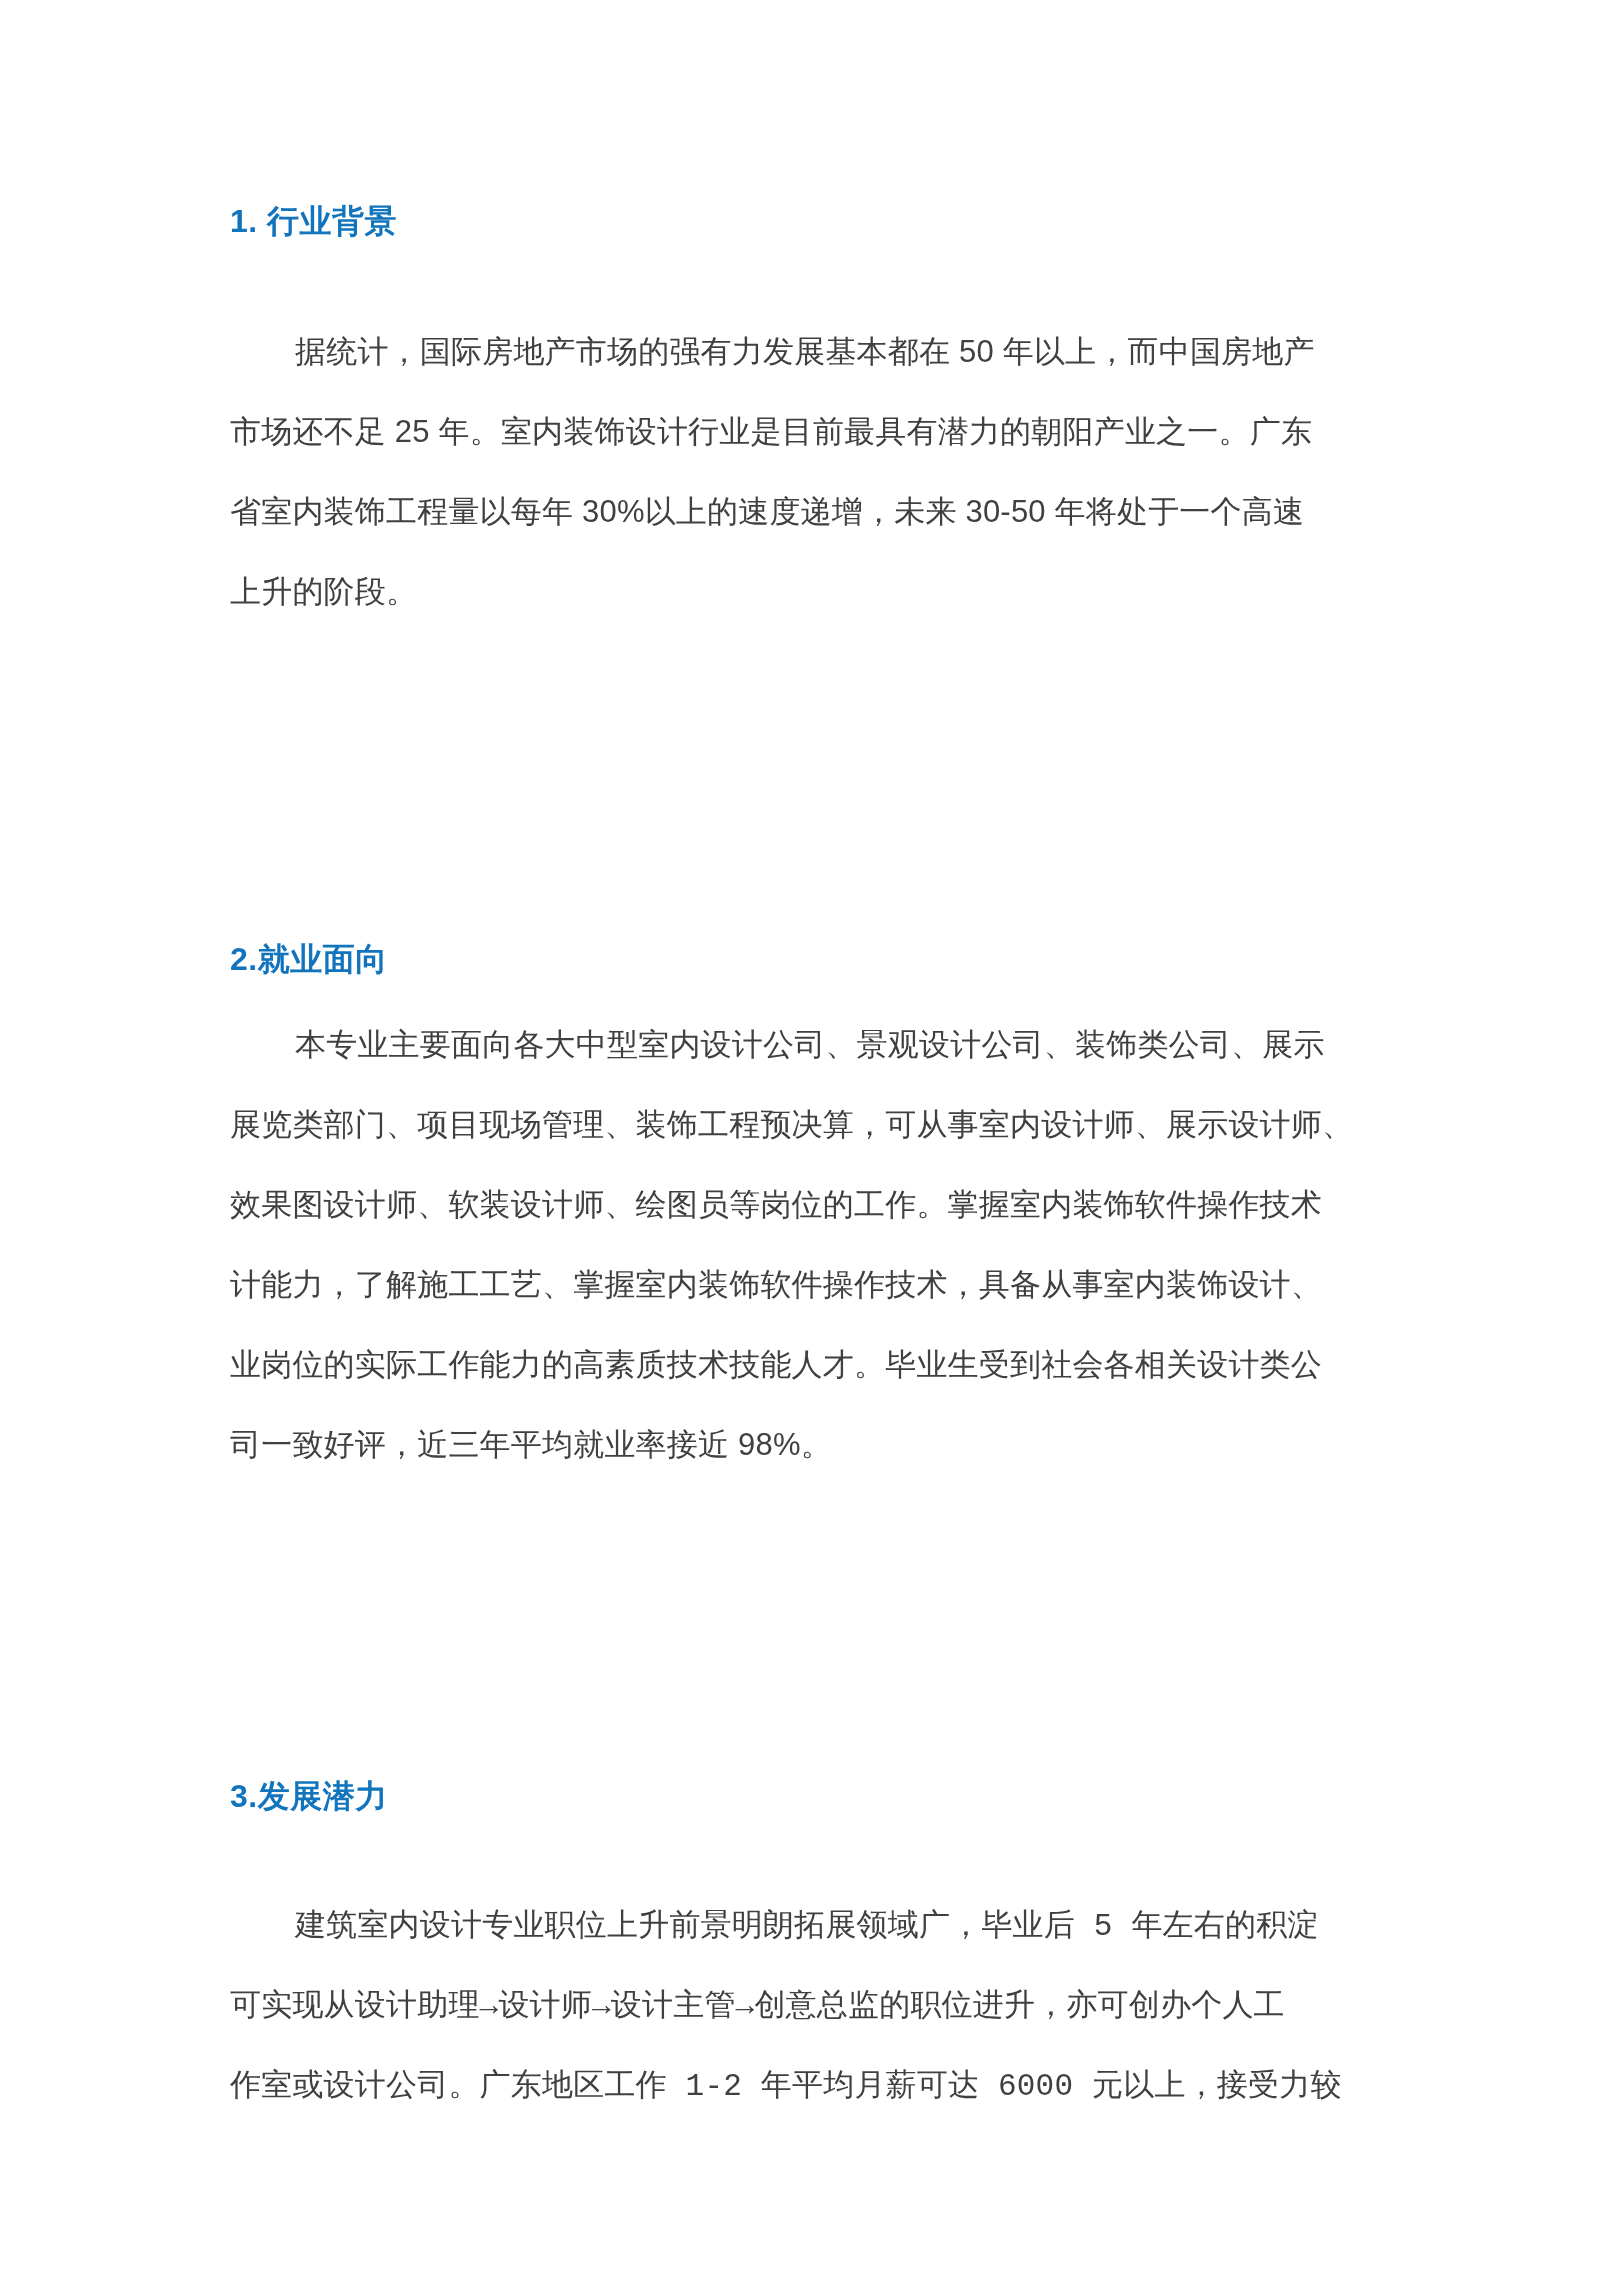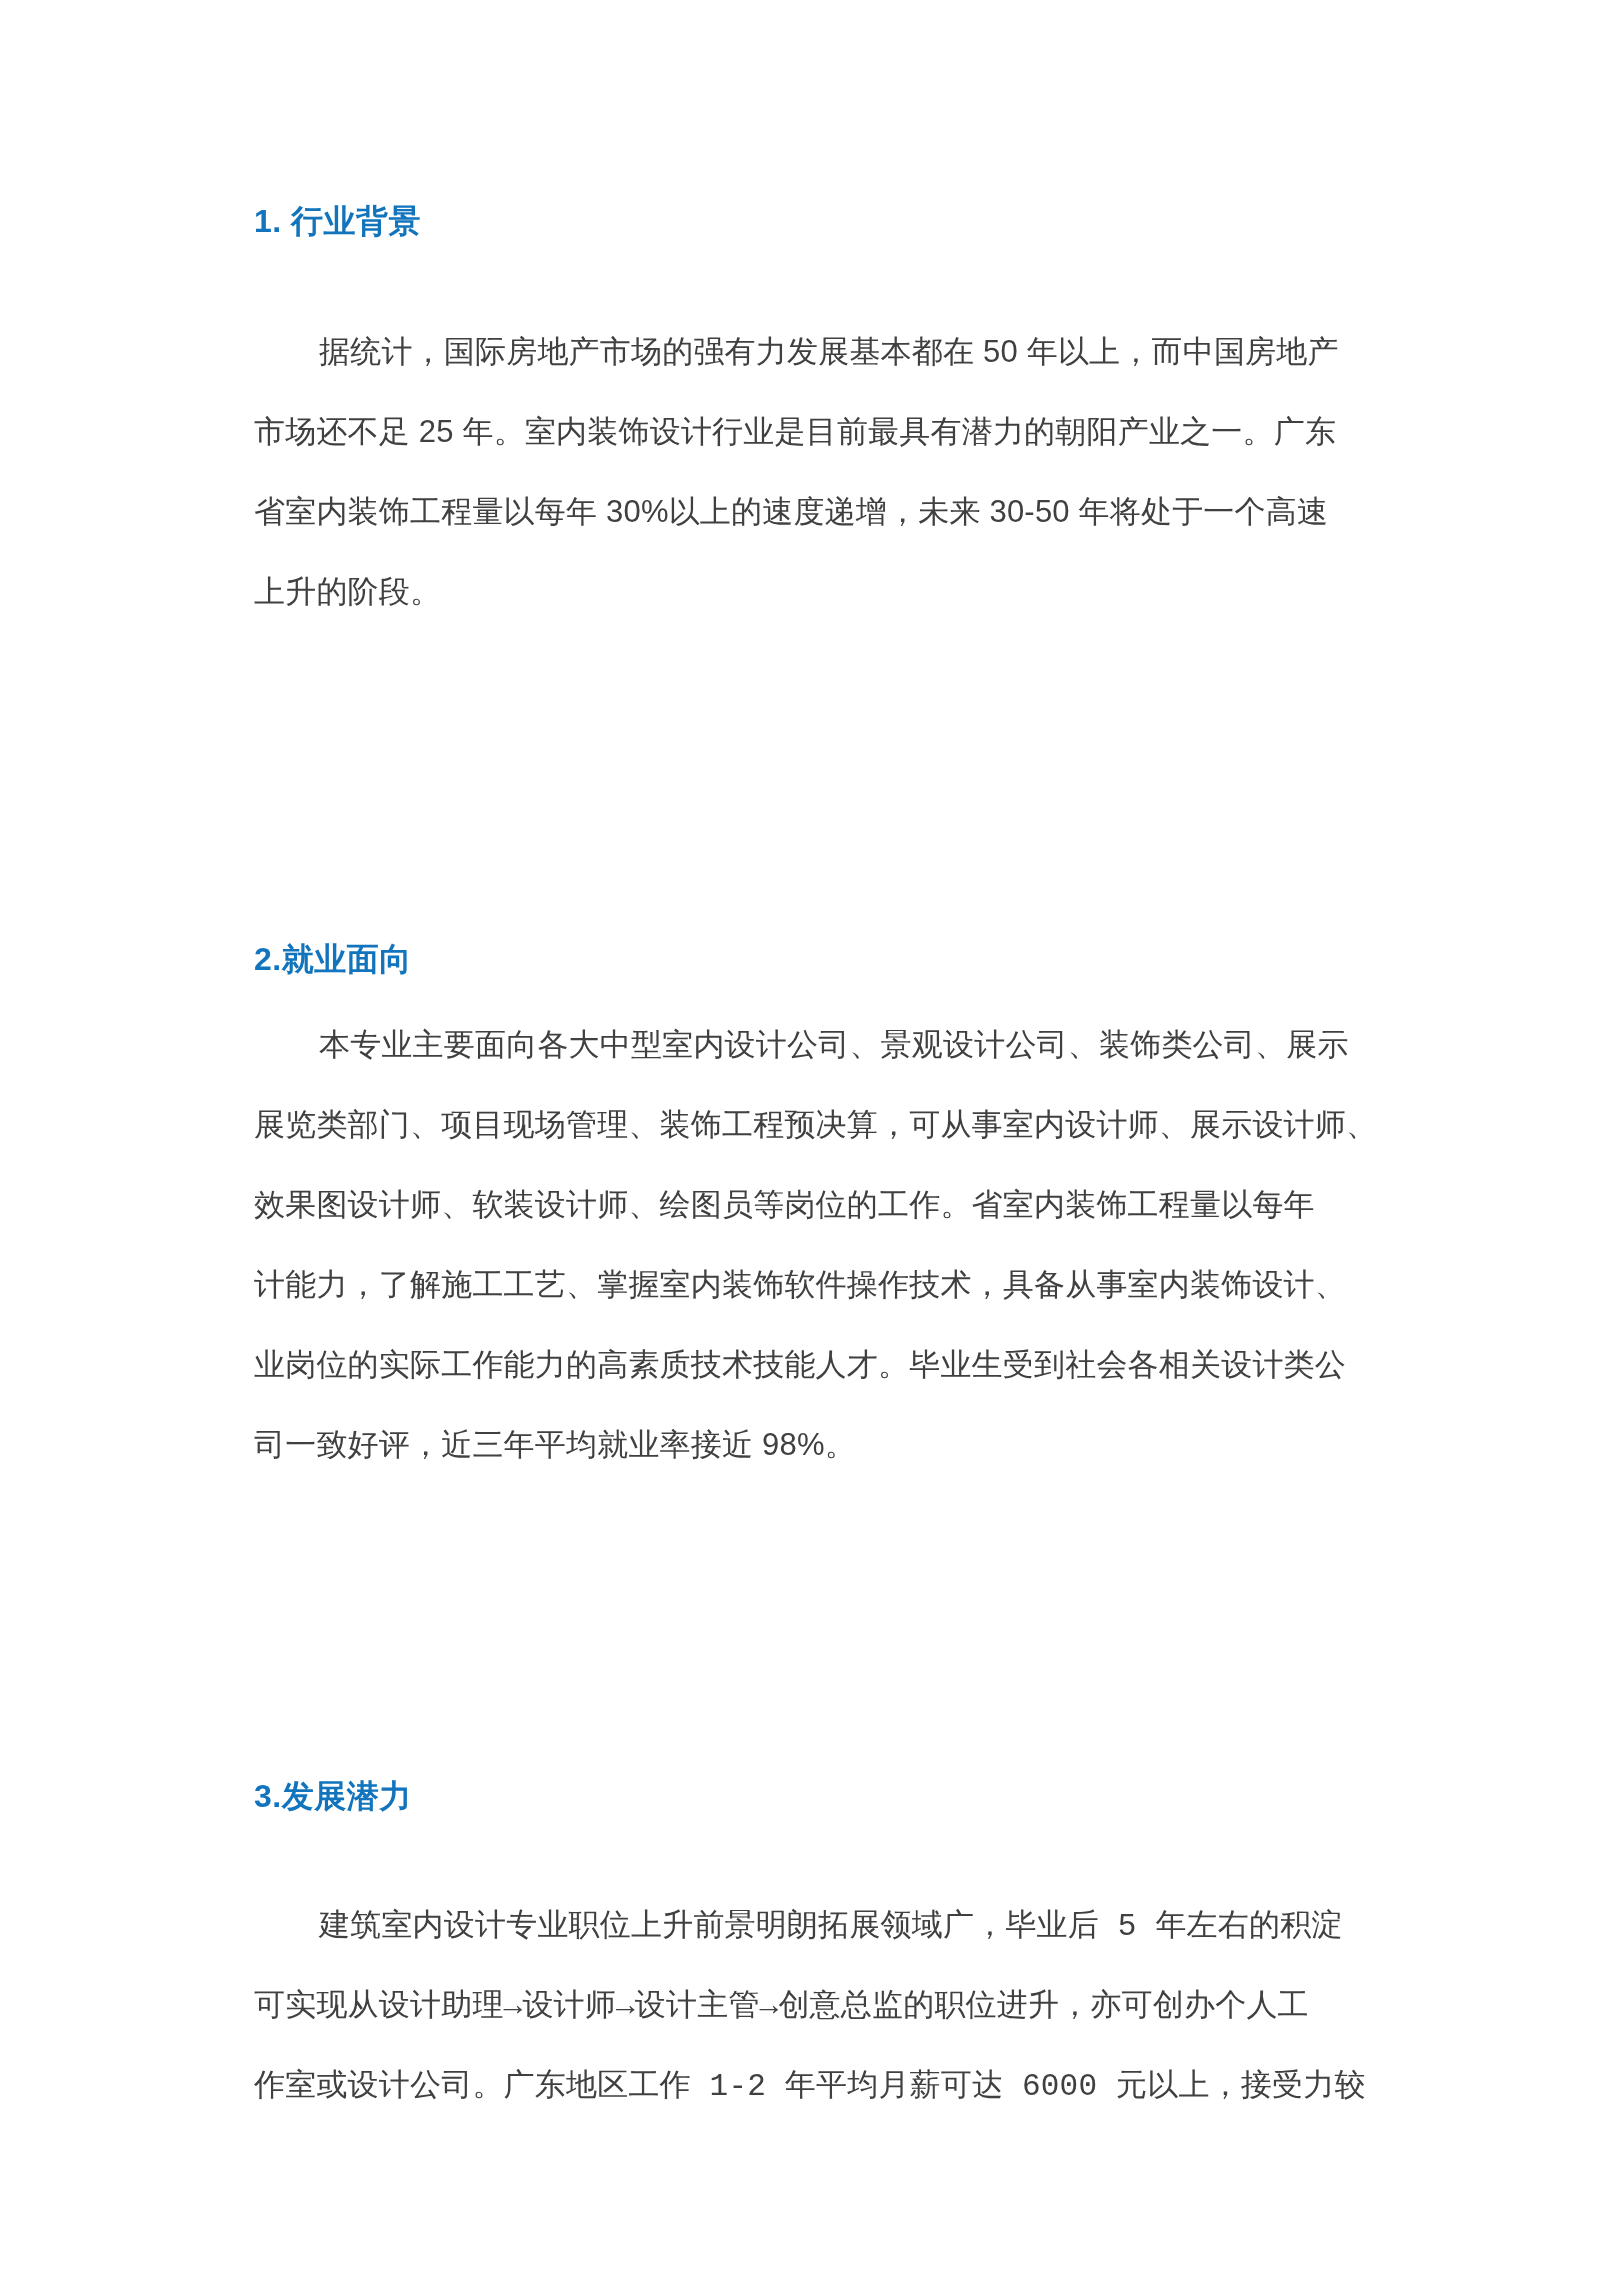--- a/index.html
+++ b/index.html
@@ -14,21 +14,21 @@
     position: relative;
     width: 1621px;
     height: 2293px;
     background: #ffffff;
     margin: 0 auto;
     overflow: hidden;
     box-sizing: border-box;
   }
   .content {
     position: absolute;
-    left: 254px;
+    left: 230px;
     top: 0;
     width: 1141px;
   }
   .heading {
     color: #1274BC;
     font-weight: bold;
     font-size: 32px;
     letter-spacing: 0.5px;
     line-height: 1.1;
     white-space: nowrap;
@@ -68,21 +68,21 @@
       <span class="ln">市场还不足 25 年。室内装饰设计行业是目前最具有潜力的朝阳产业之一。广东</span>
       <span class="ln">省室内装饰工程量以每年 30%以上的速度递增，未来 30-50 年将处于一个高速</span>
       <span class="ln">上升的阶段。</span>
     </div>
 
     <div class="heading h2-employment">2.就业面向</div>
 
     <div class="para para-employment">
       <span class="ln"><span class="indent"></span><span>本专业主要面向各大中型室内设计公司、景观设计公司、装饰类公司、展示</span></span>
       <span class="ln">展览类部门、项目现场管理、装饰工程预决算，可从事室内设计师、展示设计师、</span>
-      <span class="ln">效果图设计师、软装设计师、绘图员等岗位的工作。省室内装饰工程量以每年</span>
+      <span class="ln">效果图设计师、软装设计师、绘图员等岗位的工作。掌握室内装饰软件操作技术</span>
       <span class="ln">计能力，了解施工工艺、掌握室内装饰软件操作技术，具备从事室内装饰设计、</span>
       <span class="ln">业岗位的实际工作能力的高素质技术技能人才。毕业生受到社会各相关设计类公</span>
       <span class="ln">司一致好评，近三年平均就业率接近 98%。</span>
     </div>
 
     <div class="heading h3-potential">3.发展潜力</div>
 
     <div class="para para-potential">
       <span class="ln"><span class="indent"></span><span>建筑室内设计专业职位上升前景明朗拓展领域广，毕业后 5 年左右的积淀</span></span>
       <span class="ln">可实现从设计助理→设计师→设计主管→创意总监的职位进升，亦可创办个人工</span>

